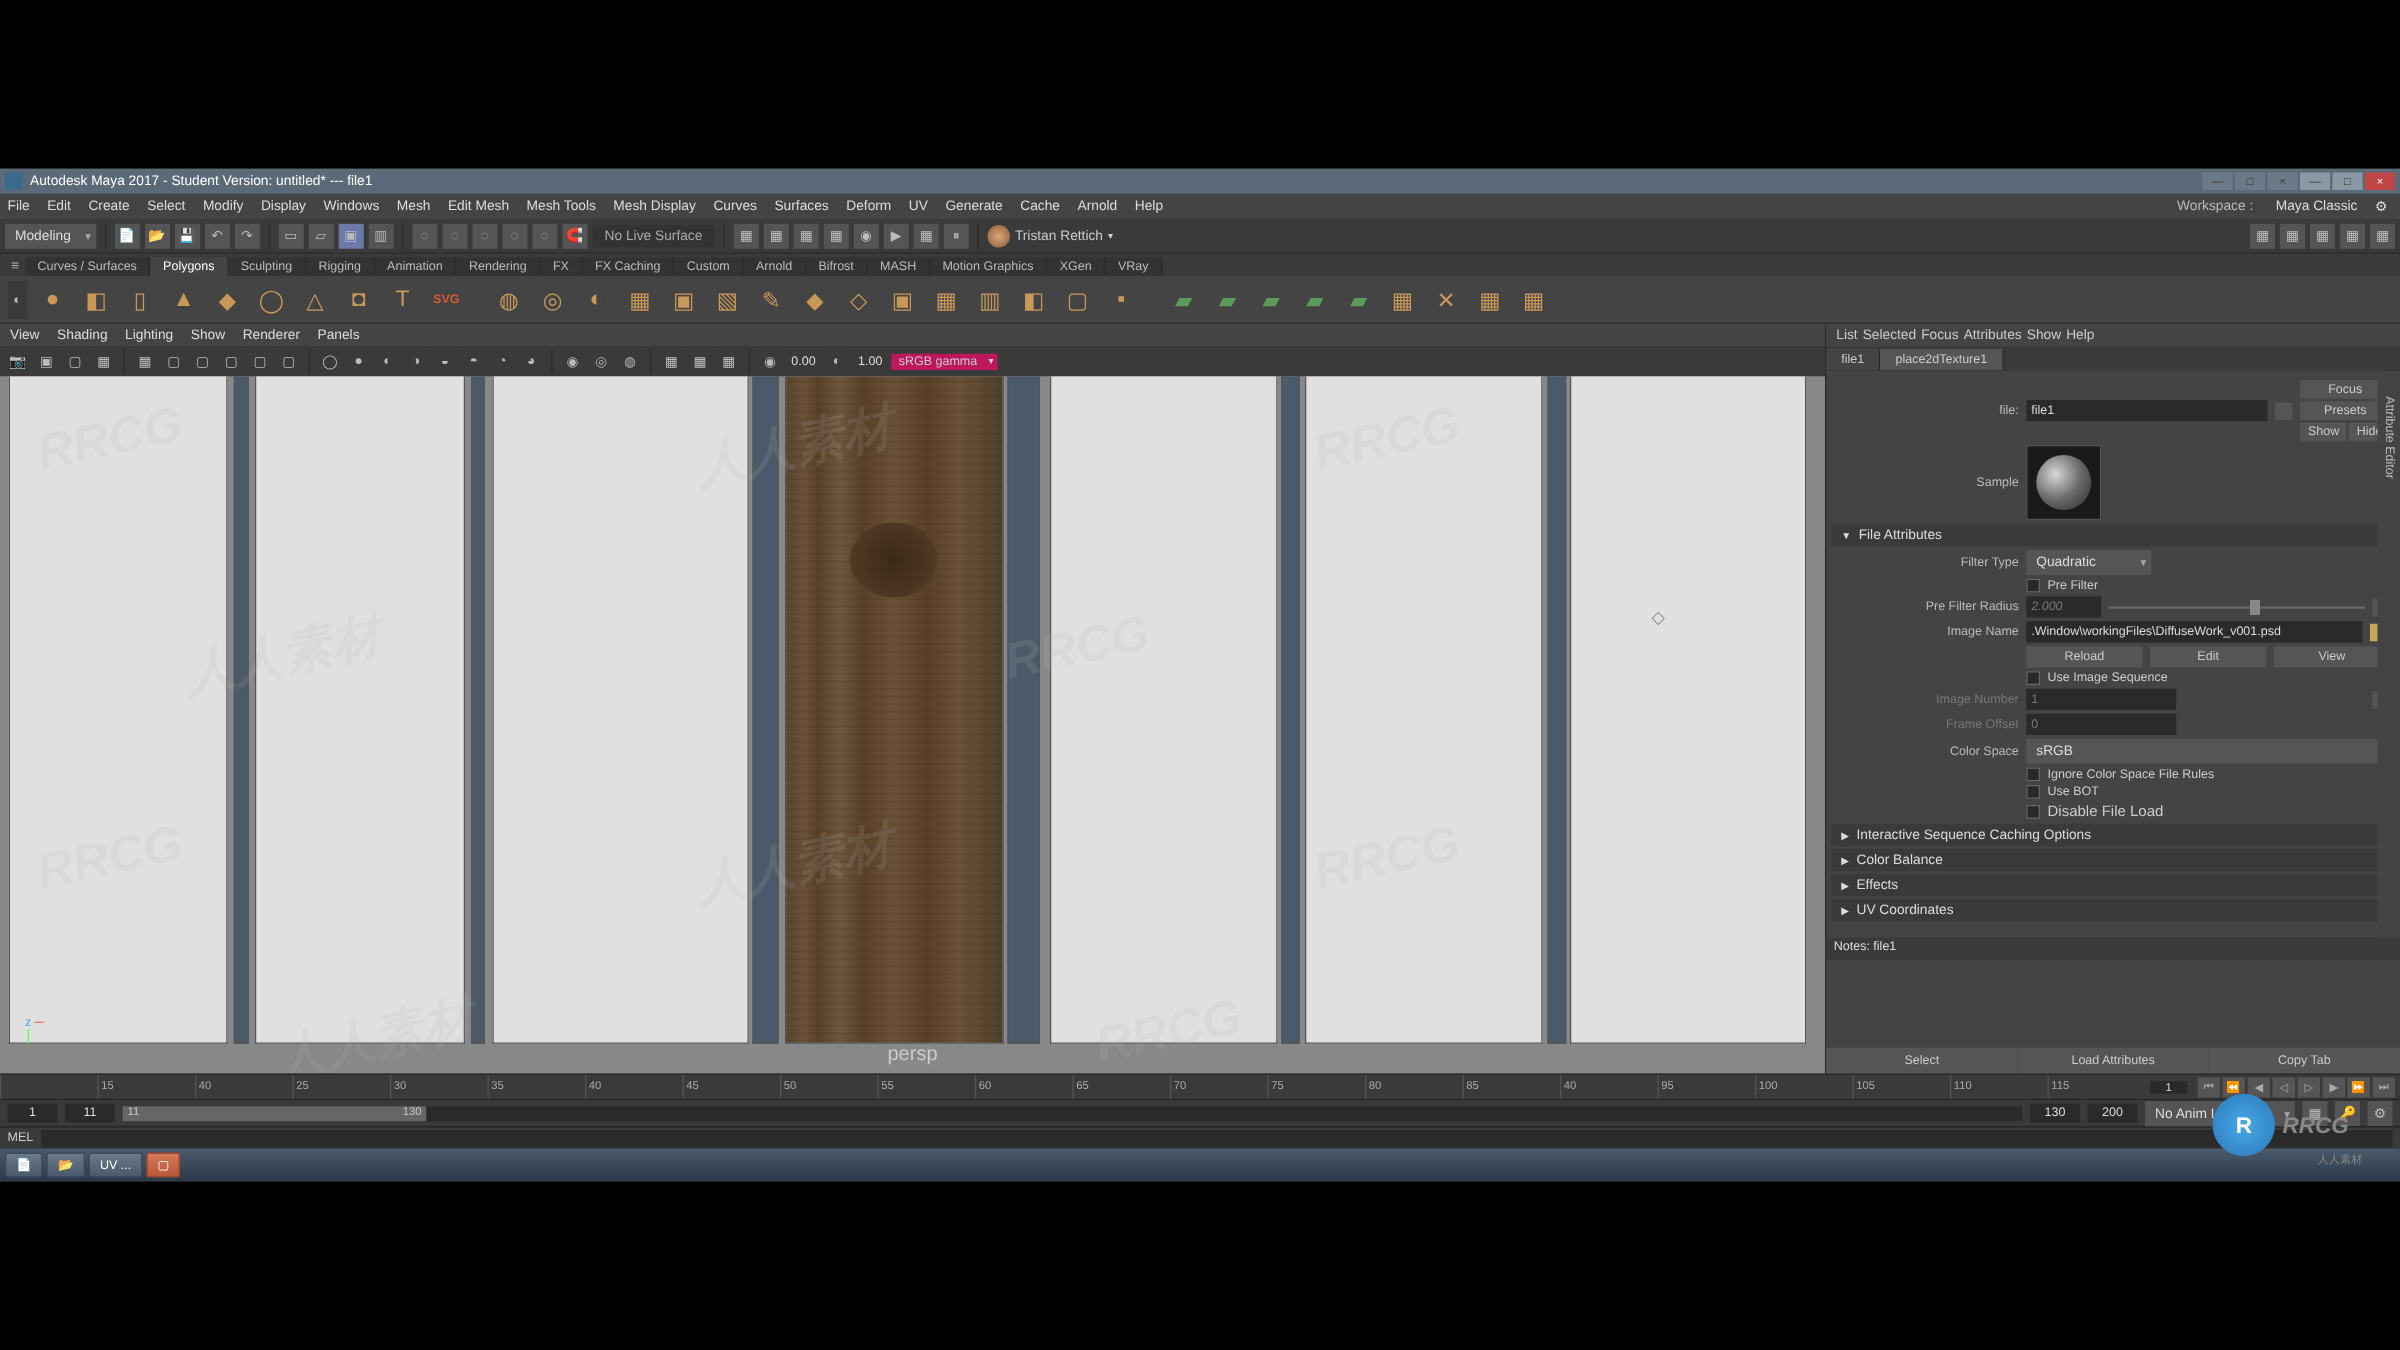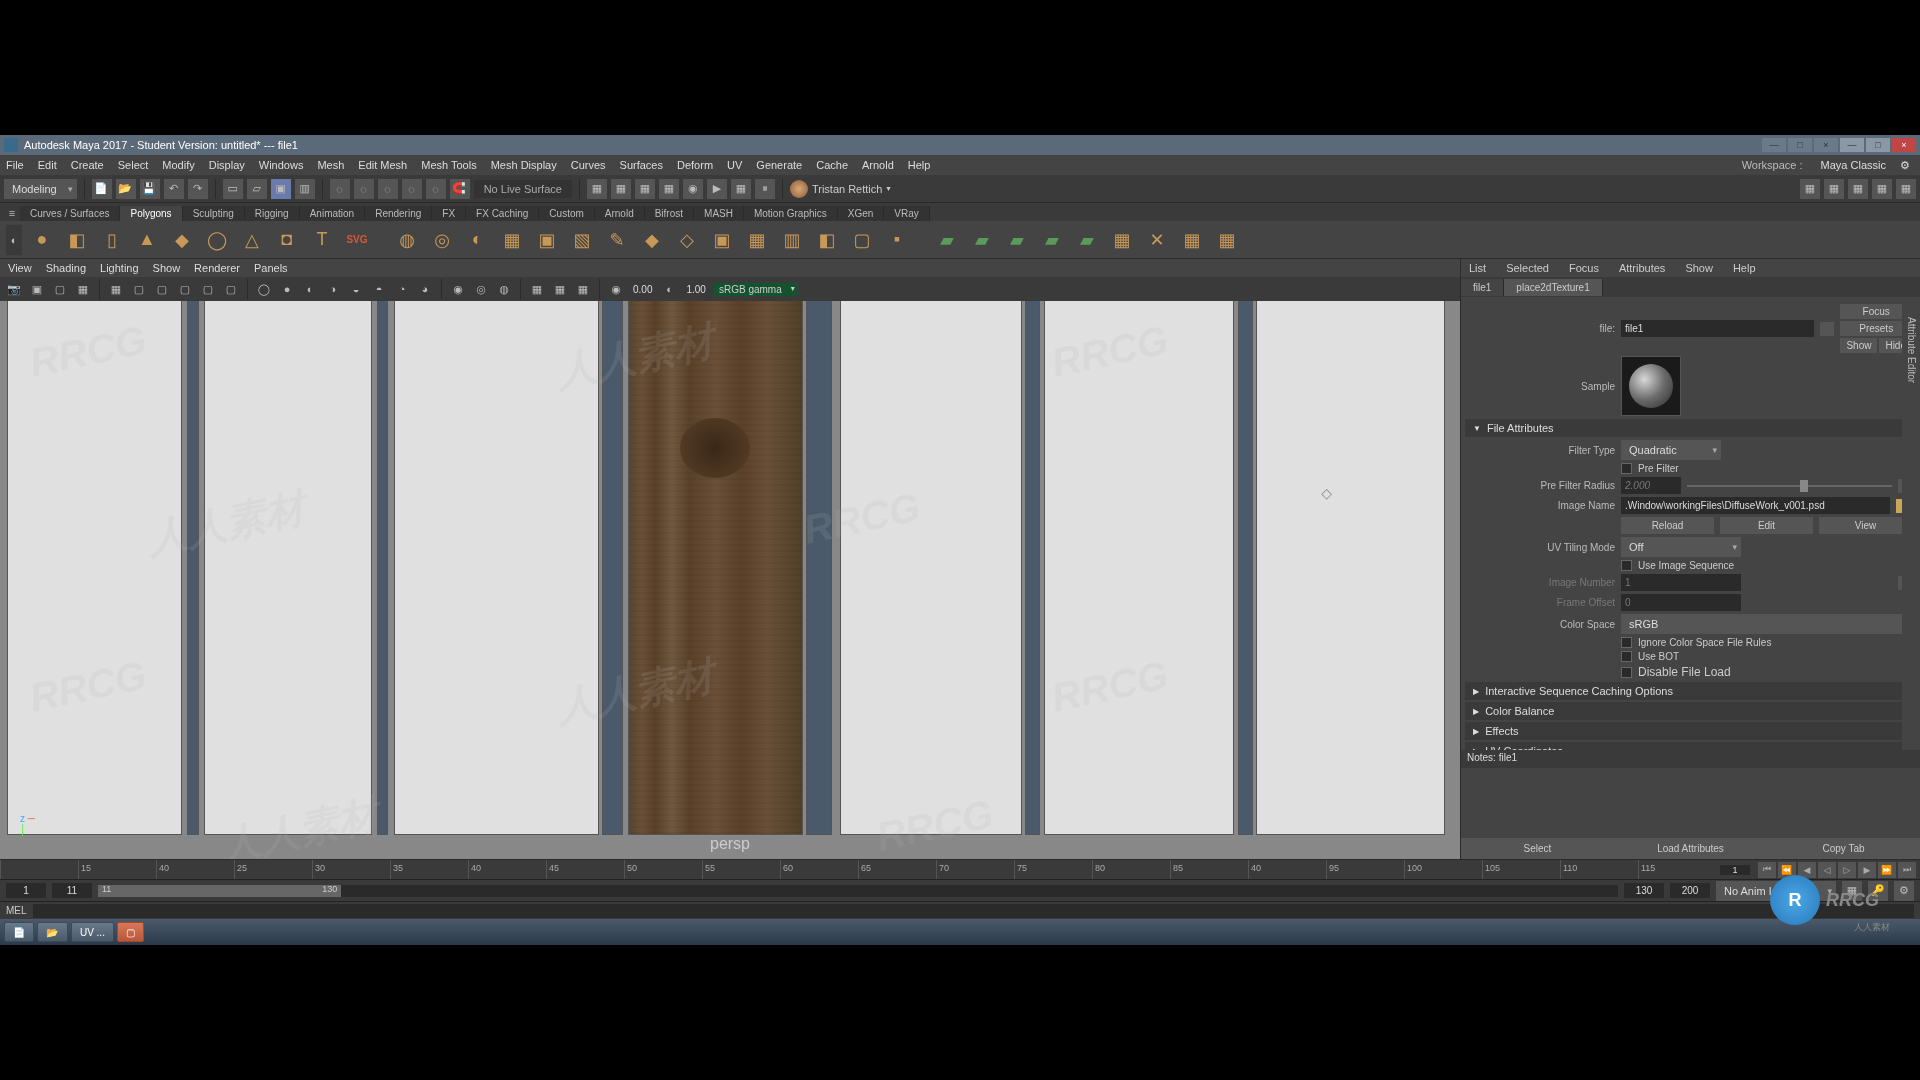--- a/index.html
+++ b/index.html
@@ -52,37 +52,37 @@
 .shelfgap { width:10px; }
 
 
 .mainsplit { flex:1; display:flex; overflow:hidden; }
 
 
 .vpcol { flex:1; display:flex; flex-direction:column; background:#333; }
 .vpmenu { height:18px; background:#444; display:flex; align-items:center; gap:14px; padding:0 8px; font-size:11px; color:#ddd; }
 .vptool { height:24px; background:#3a3a3a; display:flex; align-items:center; gap:3px; padding:0 4px; }
 .vptool .num { color:#ddd; font-size:10px; padding:0 4px; }
-.vptool .dd { background:#14532d; padding:1px 16px 1px 6px; font-size:10px; position:relative; }
+.vptool .dd { background:#be185d; padding:1px 16px 1px 6px; font-size:10px; position:relative; }
 .vptool .dd::after { content:"▾"; position:absolute; right:3px; font-size:8px; }
 
 .viewport { flex:1; position:relative; background:#888; overflow:hidden; }
 .plank { position:absolute; top:0; bottom:24px; background:#e0e0e0; border:1px solid #555; border-top:none; }
 .plank.bluegap { background:#4a5a6a; }
 .plank.wood { background:linear-gradient(90deg,#5a4530 0%,#6a5038 8%,#5a4028 15%,#705840 25%,#5a4028 35%,#6a5038 50%,#5a4028 65%,#6a5038 80%,#504028 100%); }
 .plank.wood::before { content:""; position:absolute; inset:0; background:repeating-linear-gradient(0deg,rgba(0,0,0,0.05) 0,rgba(0,0,0,0.05) 2px,transparent 2px,transparent 6px); }
 .knot { position:absolute; width:70px; height:60px; border-radius:50%; background:radial-gradient(circle,#3a2818,#5a4028); left:50%; transform:translateX(-50%); }
 .axis { position:absolute; left:20px; bottom:24px; font-size:10px; }
 .persp { position:absolute; bottom:6px; left:50%; transform:translateX(-50%); color:#ccc; font-size:16px; }
 .cursor3d { position:absolute; font-size:14px; color:#888; }
 .wm { position:absolute; font-size:40px; font-weight:bold; color:rgba(180,180,180,0.15); font-style:italic; transform:rotate(-12deg); pointer-events:none; }
 
 
 .ae { width:460px; background:#444; display:flex; flex-direction:column; border-left:1px solid #2a2a2a; }
-.ae-menu { height:18px; background:#444; display:flex; gap:20px; padding:0 8px; align-items:center; font-size:11px; }
+.ae-menu { height:18px; background:#444; display:flex; gap:4px; padding:0 8px; align-items:center; font-size:11px; }
 .ae-tabs { height:20px; background:#3a3a3a; display:flex; align-items:center; }
 .ae-tab { padding:3px 12px; background:#555; font-size:10px; border-right:1px solid #2a2a2a; }
 .ae-tab.active { background:#444; }
 .ae-body { flex:1; overflow-y:auto; padding:4px 8px 4px 4px; font-size:11px; }
 .ae-row { display:flex; align-items:center; margin:3px 0; gap:6px; }
 .ae-label { width:150px; text-align:right; color:#bbb; font-size:10px; }
 .ae-input { background:#2a2a2a; color:#ddd; border:none; padding:2px 4px; font-size:10px; flex:1; height:17px; }
 .ae-input.short { flex:none; width:120px; }
 .ae-btn { background:#555; padding:3px 0; font-size:10px; text-align:center; flex:1; }
 .ae-section { background:#3a3a3a; padding:3px 8px; margin:2px 0; display:flex; align-items:center; gap:6px; font-size:11px; color:#ddd; }
@@ -431,24 +431,20 @@
           <div class="ae-label">Image Name</div>
           <input class="ae-input" value=".Window\workingFiles\DiffuseWork_v001.psd" style="">
           <div class="folder-icon"></div>
         </div>
         <div class="ae-row" style="padding-left:156px">
           <div class="ae-btn">Reload</div>
           <div class="ae-btn">Edit</div>
           <div class="ae-btn">View</div>
         </div>
         <div class="ae-row">
-          <div class="ae-label">UV Tiling Mode</div>
-          <div class="dropdown" style="flex:none;width:120px">Off</div>
-        </div>
-        <div class="ae-row">
           <div class="ae-label"></div>
           <div class="ae-chk"></div>
           <span style="font-size:10px">Use Image Sequence</span>
         </div>
         <div class="ae-row">
           <div class="ae-label" style="color:#777">Image Number</div>
           <input class="ae-input short" style="color: rgb(119, 119, 119);" value="1">
           <div style="flex:1"></div>
           <div class="conn-icon"></div>
         </div>

